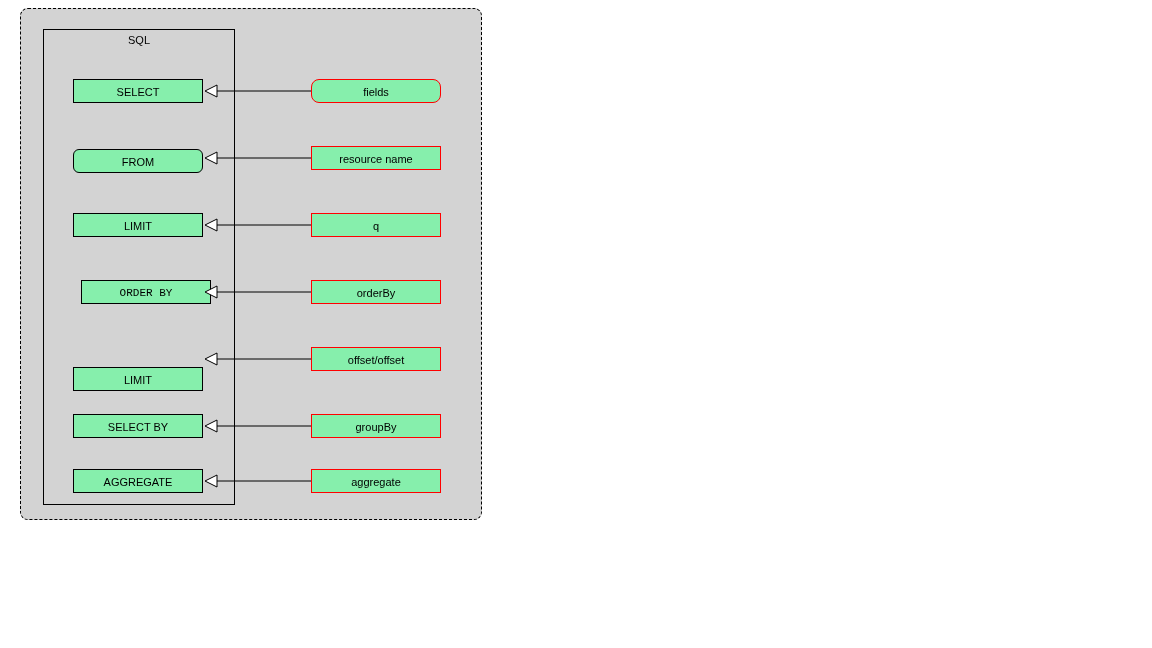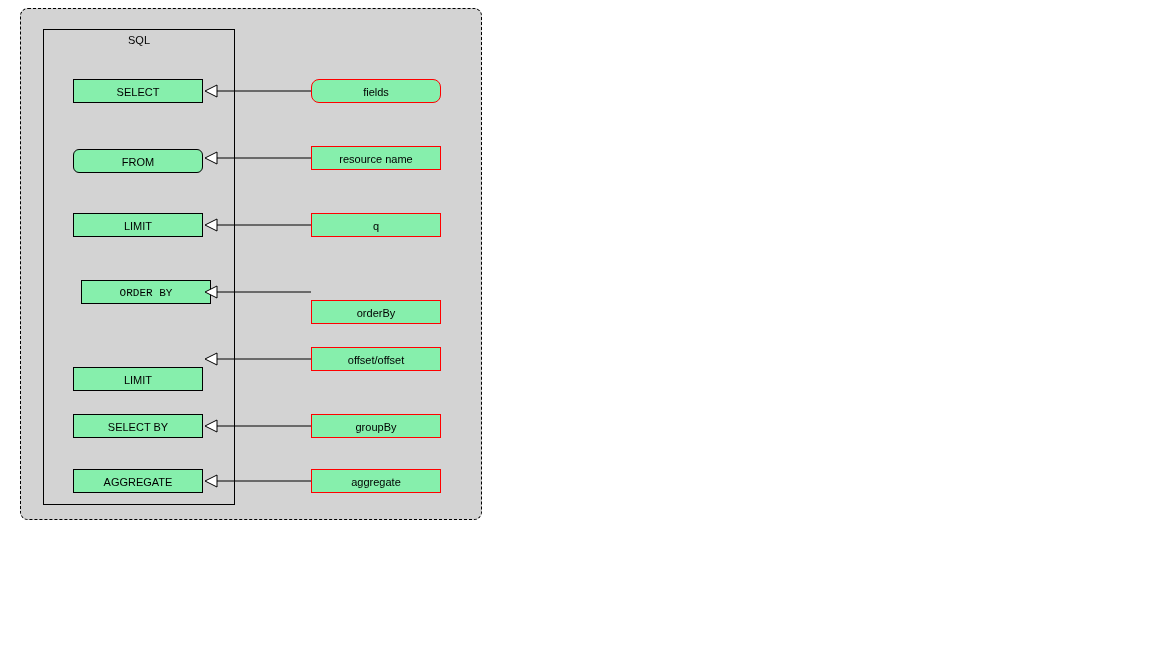--- a/index.html
+++ b/index.html
@@ -72,21 +72,21 @@
     <div class="node sql-node" style="left:52px; top:70px;">SELECT</div>
     <div class="node api-node" style="left:290px; top:70px;border-radius:8px;">fields</div>
 
     <div class="node sql-node" style="left:52px; top:140px;border-radius:6px;">FROM</div>
     <div class="node api-node" style="left:290px; top:137px;">resource name</div>
 
     <div class="node sql-node" style="left:52px; top:204px;">LIMIT</div>
     <div class="node api-node" style="left:290px; top:204px;">q</div>
 
     <div class="node sql-node" style="left:60px; top:271px;font-family:Liberation Mono, monospace;">ORDER BY</div>
-    <div class="node api-node" style="left:290px; top:271px;margin-top:20px;">orderBy</div>
+    <div class="node api-node" style="left:290px; top:271px;">orderBy</div>
 
     <div class="node sql-node" style="left:52px; top:358px;">LIMIT</div>
     <div class="node api-node" style="left:290px; top:338px;">offset/offset</div>
 
     <div class="node sql-node" style="left:52px; top:405px;">SELECT BY</div>
     <div class="node api-node" style="left:290px; top:405px;">groupBy</div>
 
     <div class="node sql-node" style="left:52px; top:460px;">AGGREGATE</div>
     <div class="node api-node" style="left:290px; top:460px;">aggregate</div>
 

